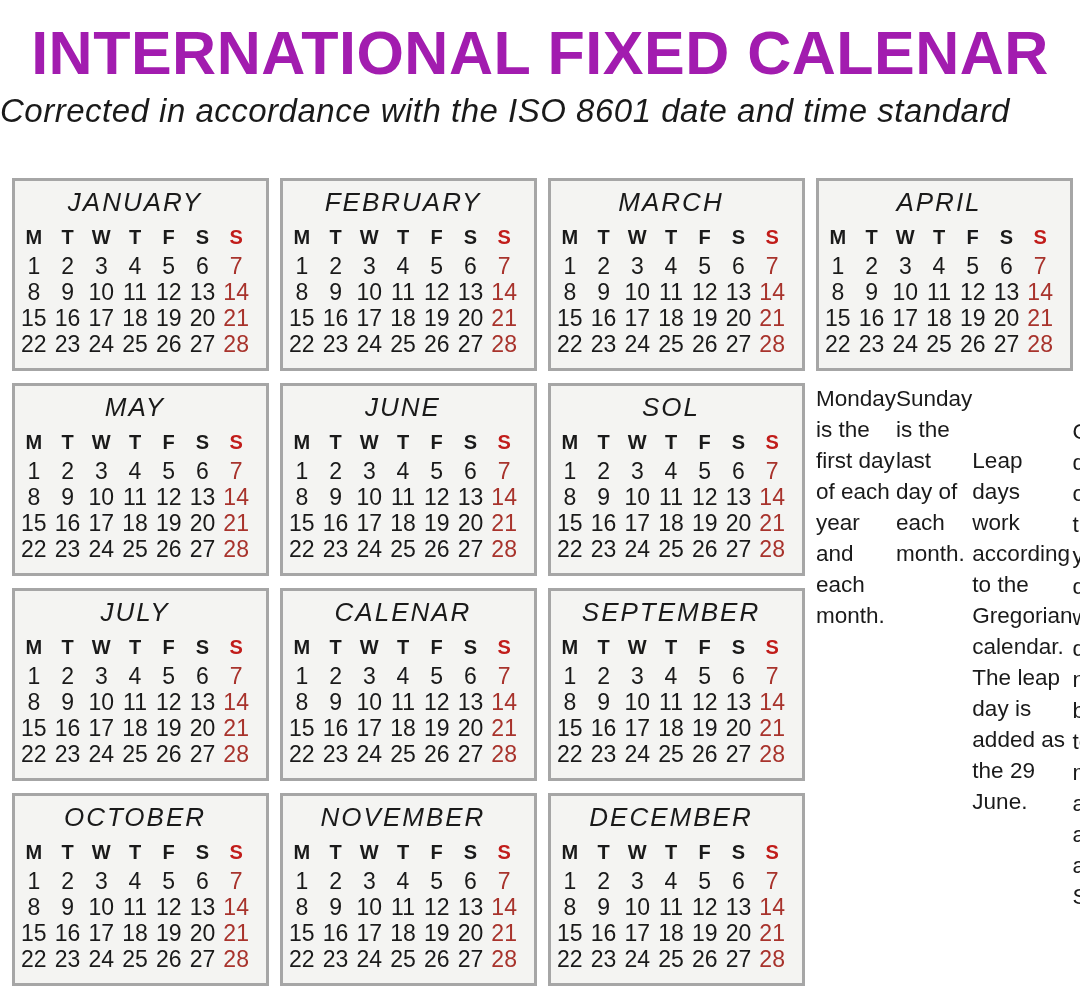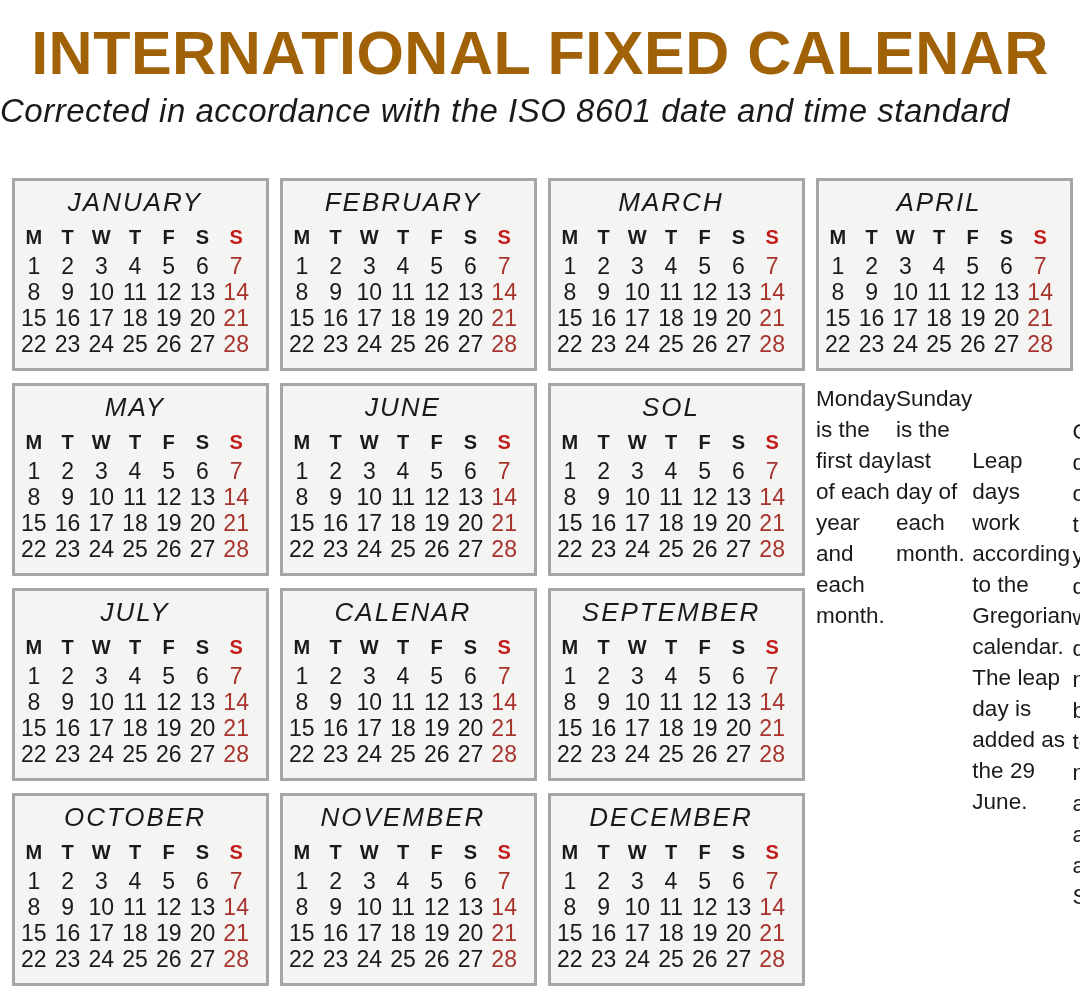--- a/index.html
+++ b/index.html
@@ -18,21 +18,21 @@
     font-family:"Liberation Sans", sans-serif;
     overflow:hidden;
   }
   .page-title{
     margin-top:18px;
     text-align:center;
     font-size:61px;
     line-height:70px;
     font-weight:800;
     letter-spacing:0.5px;
-    color:#a16207;
+    color:#a21caf;
     white-space:nowrap;
   }
   .page-subtitle{
     text-align:left;
     font-style:italic;
     font-size:33px;
     line-height:46px;
     letter-spacing:0.5px;
     white-space:nowrap;
   }

